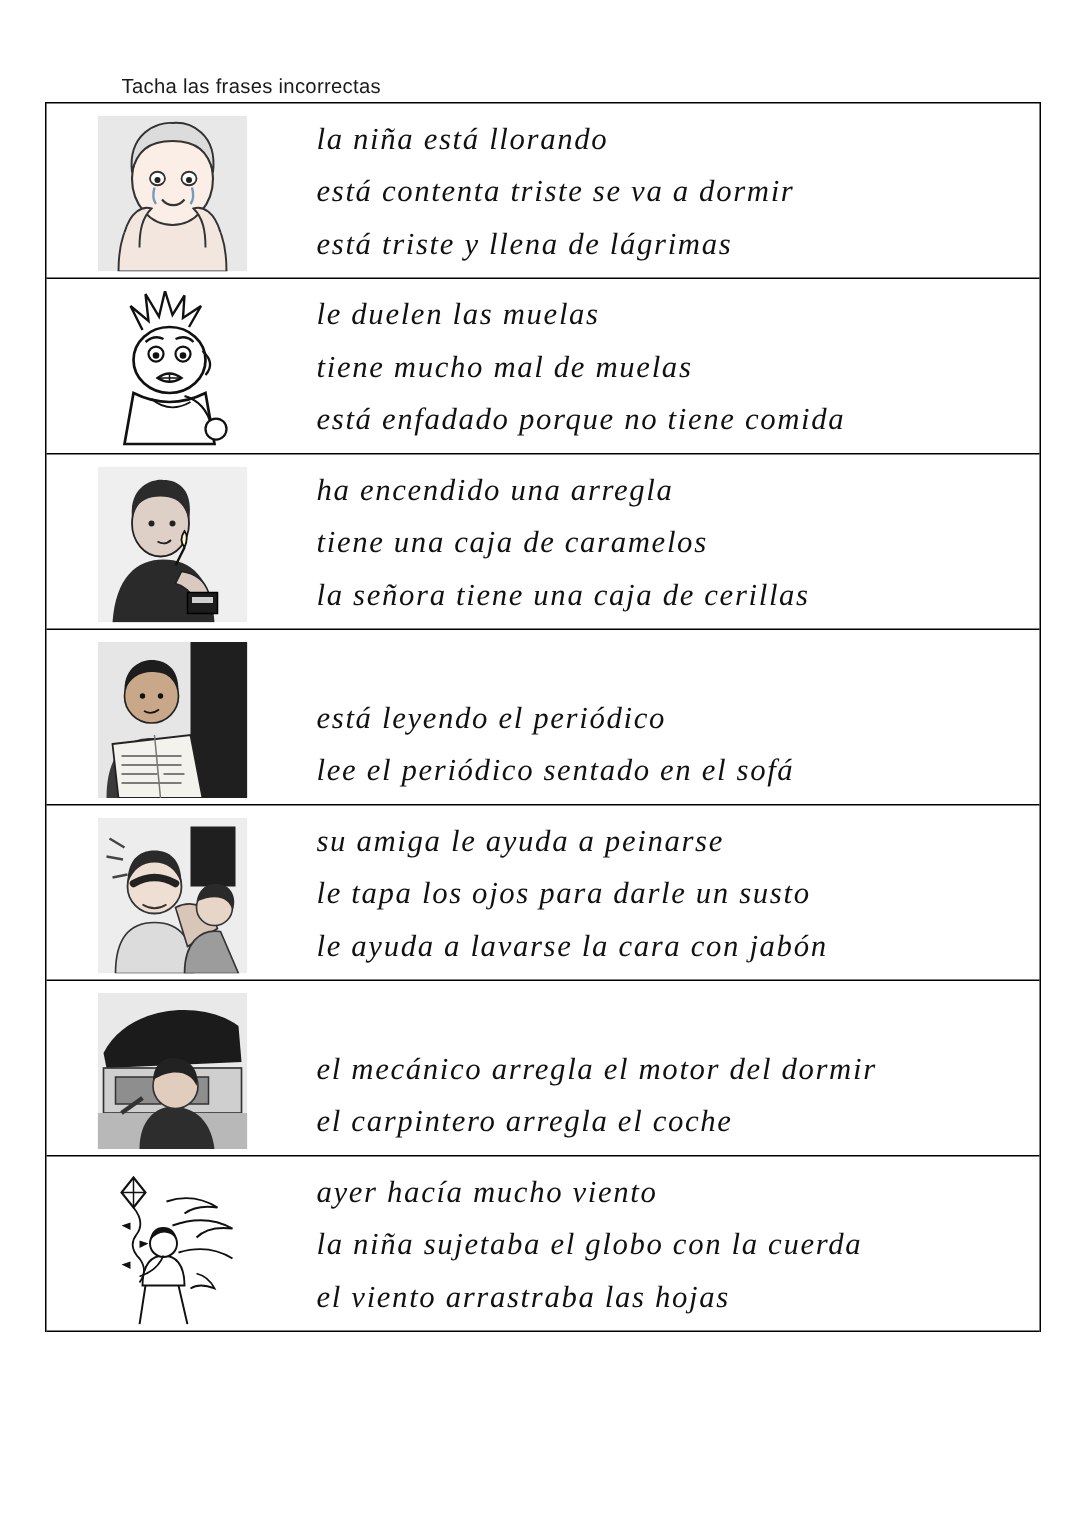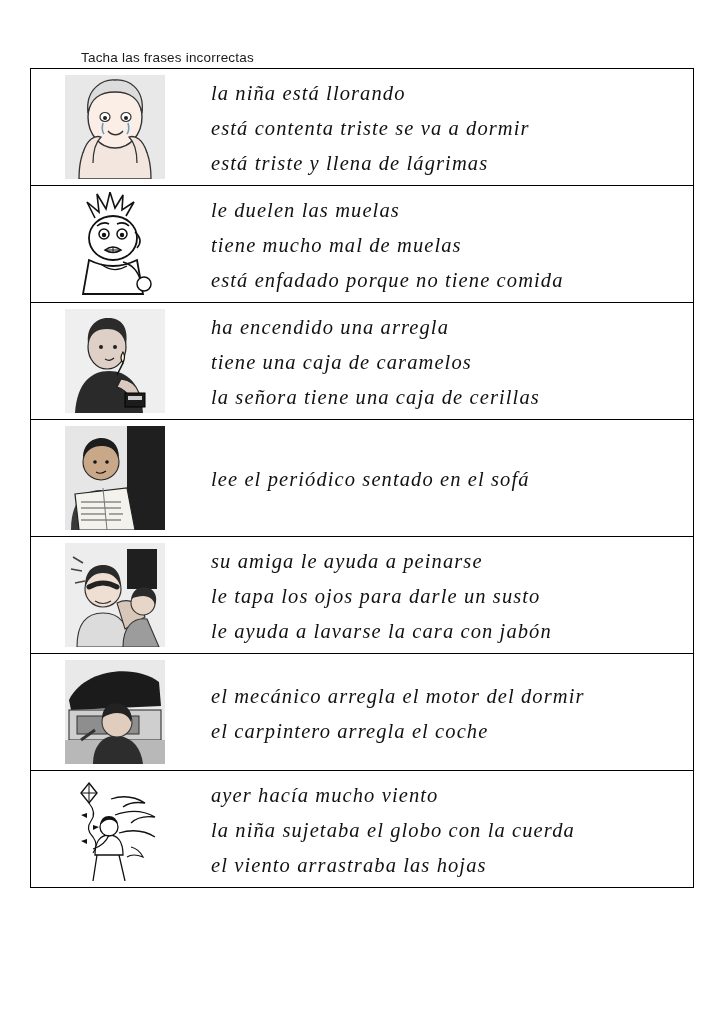--- a/index.html
+++ b/index.html
@@ -36,21 +36,21 @@
     position: absolute;
     left: 30px;
     top: 68px;
     width: 664px;
     border: 1.5px solid #000;
     border-bottom: none;
     box-sizing: border-box;
   }
   .row {
     display: flex;
-    align-items: center;
+    align-items: flex-end;
     border-bottom: 1.5px solid #000;
     height: 117px;
     box-sizing: border-box;
   }
   .pic-cell {
     width: 168px;
     flex: 0 0 168px;
     display: flex;
     align-items: center;
     justify-content: center;
@@ -189,20 +189,21 @@
             <path d="M31 46 q5 3 10 -1" stroke="#111" stroke-width="1.1" fill="none"></path>
             <path d="M10 68 L62 62 L70 104 L14 104 Z" fill="#f4f2ec" stroke="#222" stroke-width="1.2"></path>
             <g stroke="#555" stroke-width="1">
               <path d="M16 76 h40 M16 82 h40 M16 88 h24 M44 88 h14 M16 94 h40"></path>
             </g>
             <path d="M38 62 L42 104" stroke="#777" stroke-width="1"></path>
           </svg>
         </div>
       </div>
       <div class="text-cell">
+        <div class="phrase">está leyendo el periódico</div>
         <div class="phrase">lee el periódico sentado en el sofá</div>
       </div>
     </div>
 
     <div class="row">
       <div class="pic-cell">
         <div class="pic">
           <svg viewBox="0 0 100 104" width="100" height="104" aria-hidden="true">
             <rect x="0" y="0" width="100" height="104" fill="#ededed"></rect>
             <rect x="62" y="6" width="30" height="40" fill="#1f1f1f"></rect>

